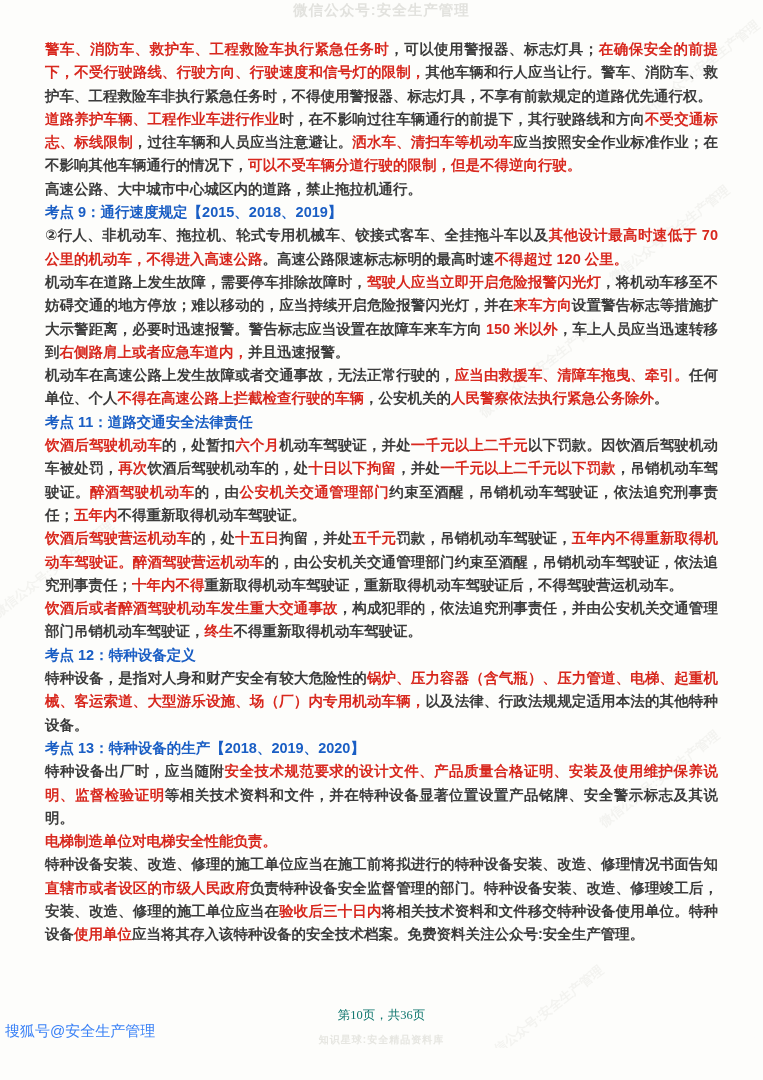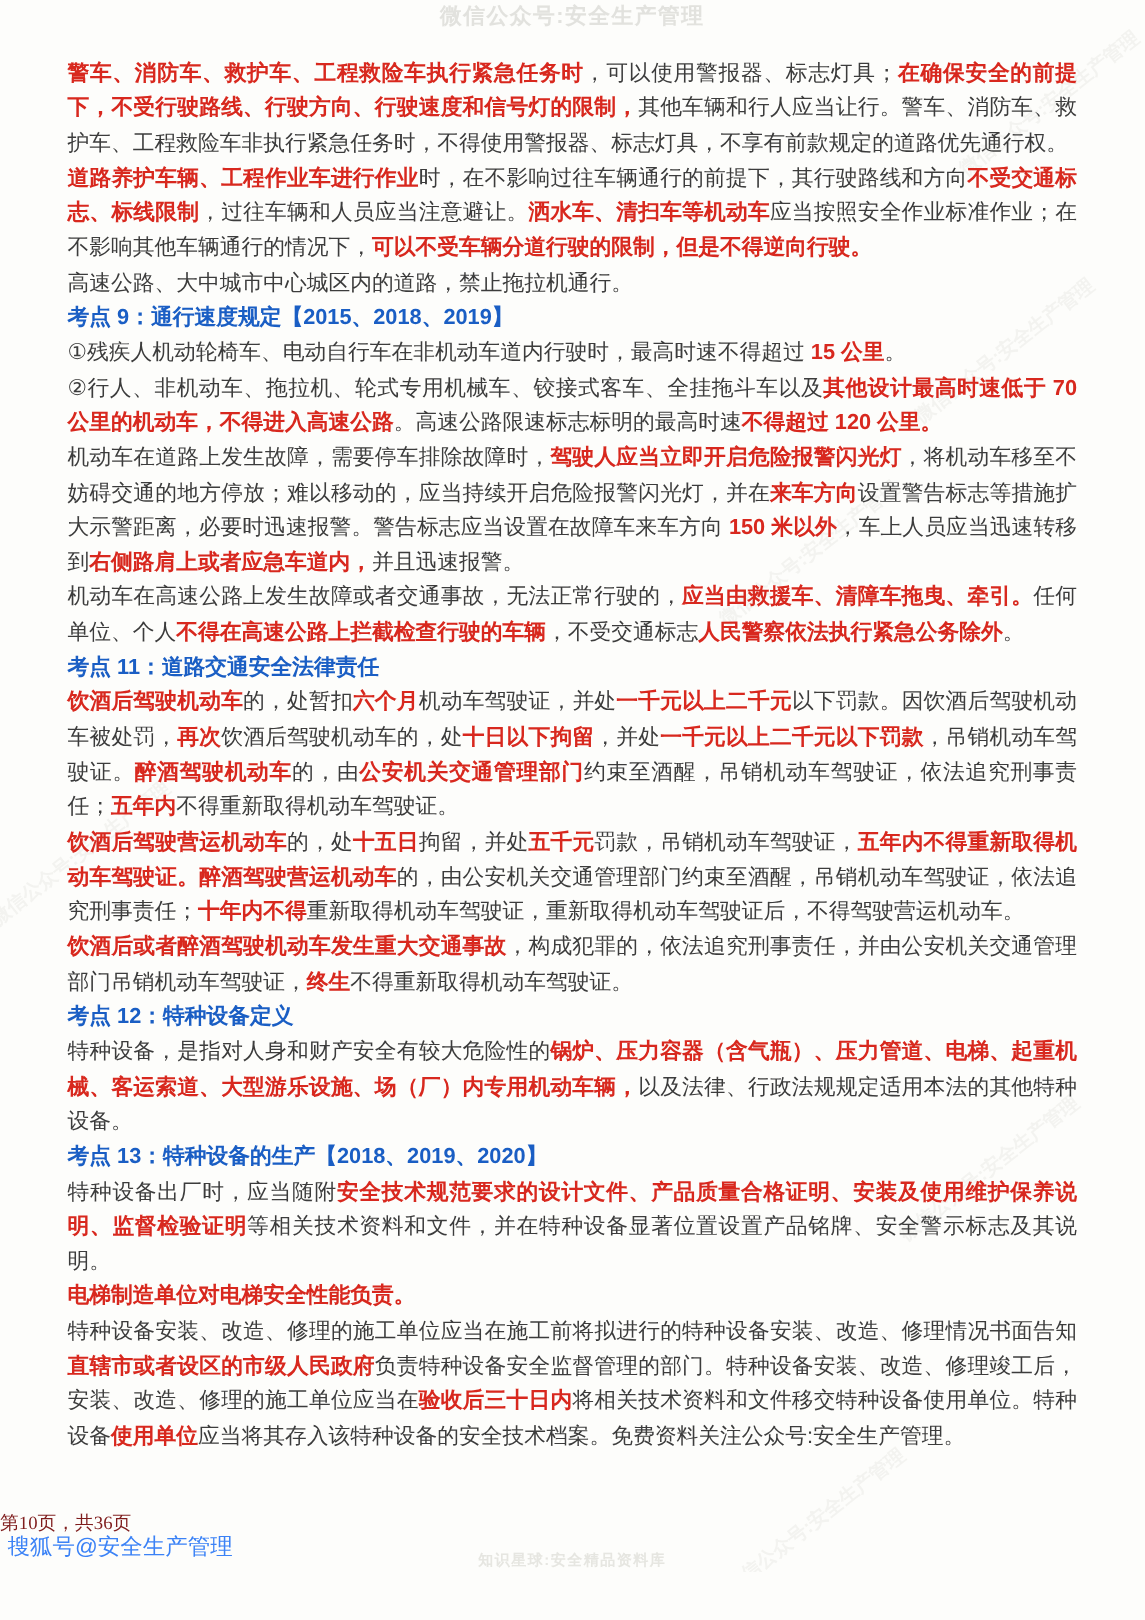--- a/index.html
+++ b/index.html
@@ -23,30 +23,31 @@
   }
   .content{
     position:absolute;
     left:45px;right:45px;top:38px;
     color:var(--body);
     font-size:14.5px;
     line-height:23.3px;
     text-align:justify;
   }
   .para{margin:0;}
-  .seg-n{color:var(--body);}
+  .seg-n{color:var(--body);font-weight:bold;}
   .seg-r{color:var(--red);font-weight:bold;}
   .seg-b{color:var(--blue);font-weight:bold;}
   .heading .seg-b{color:var(--blue);font-weight:bold;}
   .footer{
     position:absolute;
     left:0;right:0;bottom:24px;
+    text-align:center;
     font-family:"Liberation Serif","DejaVu Serif",serif;
     font-size:12.5px;
-    color:#7f1d1d;
+    color:#0f766e;
   }
   .wm-top{
     position:absolute;
     top:1px;left:0;right:0;
     text-align:center;
     color:#e2e2de;
     font-weight:bold;
     font-size:14.5px;
     letter-spacing:1px;
     user-select:none;
@@ -97,24 +98,23 @@
   <div class="wm-diag wm-d3">微信公众号:安全生产管理</div>
   <div class="wm-diag wm-d4">微信公众号:安全生产管理</div>
   <div class="wm-diag wm-d5">微信公众号:安全生产管理</div>
   <div class="wm-diag wm-d6">微信公众号:安全生产管理</div>
 
   <div class="content">
       <p class="para"><span class="seg-r">警车、消防车、救护车、工程救险车执行紧急任务时</span><span class="seg-n">，可以使用警报器、标志灯具；</span><span class="seg-r">在确保安全的前提下，不受行驶路线、行驶方向、行驶速度和信号灯的限制，</span><span class="seg-n">其他车辆和行人应当让行。警车、消防车、救护车、工程救险车非执行紧急任务时，不得使用警报器、标志灯具，不享有前款规定的道路优先通行权。</span></p>
       <p class="para"><span class="seg-r">道路养护车辆、工程作业车进行作业</span><span class="seg-n">时，在不影响过往车辆通行的前提下，其行驶路线和方向</span><span class="seg-r">不受交通标志、标线限制</span><span class="seg-n">，过往车辆和人员应当注意避让。</span><span class="seg-r">洒水车、清扫车等机动车</span><span class="seg-n">应当按照安全作业标准作业；在不影响其他车辆通行的情况下，</span><span class="seg-r">可以不受车辆分道行驶的限制，但是不得逆向行驶。</span></p>
       <p class="para"><span class="seg-n">高速公路、大中城市中心城区内的道路，禁止拖拉机通行。</span></p>
       <p class="para heading"><span class="seg-b">考点 9：通行速度规定【2015、2018、2019】</span></p>
-      <p class="para"><span class="seg-n">①残疾人机动轮椅车、电动自行车在非机动车道内行驶时，最高时速不得超过 </span><span class="seg-r">15 公里</span><span class="seg-n">。</span></p>
       <p class="para"><span class="seg-n">②行人、非机动车、拖拉机、轮式专用机械车、铰接式客车、全挂拖斗车以及</span><span class="seg-r">其他设计最高时速低于 70 公里的机动车，不得进入高速公路</span><span class="seg-n">。高速公路限速标志标明的最高时速</span><span class="seg-r">不得超过 120 公里。</span></p>
       <p class="para"><span class="seg-n">机动车在道路上发生故障，需要停车排除故障时，</span><span class="seg-r">驾驶人应当立即开启危险报警闪光灯</span><span class="seg-n">，将机动车移至不妨碍交通的地方停放；难以移动的，应当持续开启危险报警闪光灯，并在</span><span class="seg-r">来车方向</span><span class="seg-n">设置警告标志等措施扩大示警距离，必要时迅速报警。警告标志应当设置在故障车来车方向 </span><span class="seg-r">150 米以外</span><span class="seg-n">，车上人员应当迅速转移到</span><span class="seg-r">右侧路肩上或者应急车道内，</span><span class="seg-n">并且迅速报警。</span></p>
-      <p class="para"><span class="seg-n">机动车在高速公路上发生故障或者交通事故，无法正常行驶的，</span><span class="seg-r">应当由救援车、清障车拖曳、牵引。</span><span class="seg-n">任何单位、个人</span><span class="seg-r">不得在高速公路上拦截检查行驶的车辆</span><span class="seg-n">，不受交通标志</span><span class="seg-r">人民警察依法执行紧急公务除外</span><span class="seg-n">。</span></p>
+      <p class="para"><span class="seg-n">机动车在高速公路上发生故障或者交通事故，无法正常行驶的，</span><span class="seg-r">应当由救援车、清障车拖曳、牵引。</span><span class="seg-n">任何单位、个人</span><span class="seg-r">不得在高速公路上拦截检查行驶的车辆</span><span class="seg-n">，公安机关的</span><span class="seg-r">人民警察依法执行紧急公务除外</span><span class="seg-n">。</span></p>
       <p class="para heading"><span class="seg-b">考点 11：道路交通安全法律责任</span></p>
       <p class="para"><span class="seg-r">饮酒后驾驶机动车</span><span class="seg-n">的，处暂扣</span><span class="seg-r">六个月</span><span class="seg-n">机动车驾驶证，并处</span><span class="seg-r">一千元以上二千元</span><span class="seg-n">以下罚款。因饮酒后驾驶机动车被处罚，</span><span class="seg-r">再次</span><span class="seg-n">饮酒后驾驶机动车的，处</span><span class="seg-r">十日以下拘留</span><span class="seg-n">，并处</span><span class="seg-r">一千元以上二千元以下罚款</span><span class="seg-n">，吊销机动车驾驶证。</span><span class="seg-r">醉酒驾驶机动车</span><span class="seg-n">的，由</span><span class="seg-r">公安机关交通管理部门</span><span class="seg-n">约束至酒醒，吊销机动车驾驶证，依法追究刑事责任；</span><span class="seg-r">五年内</span><span class="seg-n">不得重新取得机动车驾驶证。</span></p>
       <p class="para"><span class="seg-r">饮酒后驾驶营运机动车</span><span class="seg-n">的，处</span><span class="seg-r">十五日</span><span class="seg-n">拘留，并处</span><span class="seg-r">五千元</span><span class="seg-n">罚款，吊销机动车驾驶证，</span><span class="seg-r">五年内不得重新取得机动车驾驶证。醉酒驾驶营运机动车</span><span class="seg-n">的，由公安机关交通管理部门约束至酒醒，吊销机动车驾驶证，依法追究刑事责任；</span><span class="seg-r">十年内不得</span><span class="seg-n">重新取得机动车驾驶证，重新取得机动车驾驶证后，不得驾驶营运机动车。</span></p>
       <p class="para"><span class="seg-r">饮酒后或者醉酒驾驶机动车发生重大交通事故</span><span class="seg-n">，构成犯罪的，依法追究刑事责任，并由公安机关交通管理部门吊销机动车驾驶证，</span><span class="seg-r">终生</span><span class="seg-n">不得重新取得机动车驾驶证。</span></p>
       <p class="para heading"><span class="seg-b">考点 12：特种设备定义</span></p>
       <p class="para"><span class="seg-n">特种设备，是指对人身和财产安全有较大危险性的</span><span class="seg-r">锅炉、压力容器（含气瓶）、压力管道、电梯、起重机械、客运索道、大型游乐设施、场（厂）内专用机动车辆，</span><span class="seg-n">以及法律、行政法规规定适用本法的其他特种设备。</span></p>
       <p class="para heading"><span class="seg-b">考点 13：特种设备的生产【2018、2019、2020】</span></p>
       <p class="para"><span class="seg-n">特种设备出厂时，应当随附</span><span class="seg-r">安全技术规范要求的设计文件、产品质量合格证明、安装及使用维护保养说明、监督检验证明</span><span class="seg-n">等相关技术资料和文件，并在特种设备显著位置设置产品铭牌、安全警示标志及其说明。</span></p>
       <p class="para"><span class="seg-r">电梯制造单位对电梯安全性能负责。</span></p>
       <p class="para"><span class="seg-n">特种设备安装、改造、修理的施工单位应当在施工前将拟进行的特种设备安装、改造、修理情况书面告知</span><span class="seg-r">直辖市或者设区的市级人民政府</span><span class="seg-n">负责特种设备安全监督管理的部门。特种设备安装、改造、修理竣工后，安装、改造、修理的施工单位应当在</span><span class="seg-r">验收后三十日内</span><span class="seg-n">将相关技术资料和文件移交特种设备使用单位。特种设备</span><span class="seg-r">使用单位</span><span class="seg-n">应当将其存入该特种设备的安全技术档案。免费资料关注公众号:安全生产管理。</span></p>

